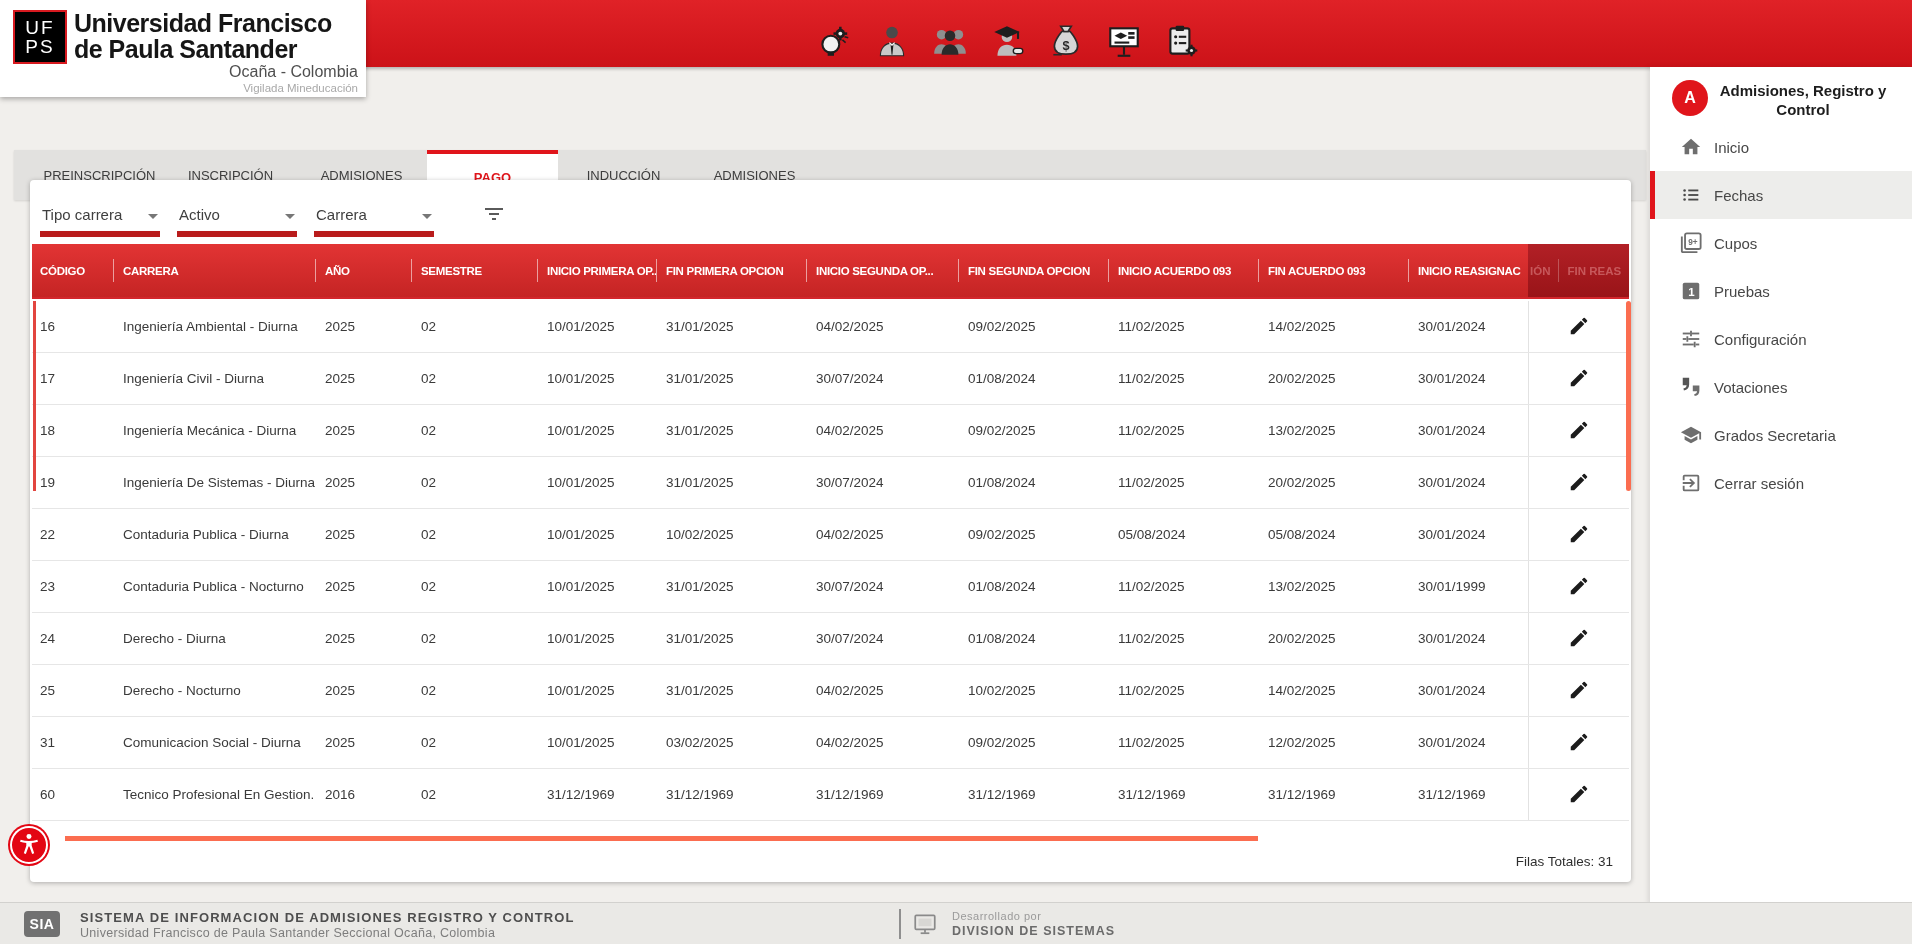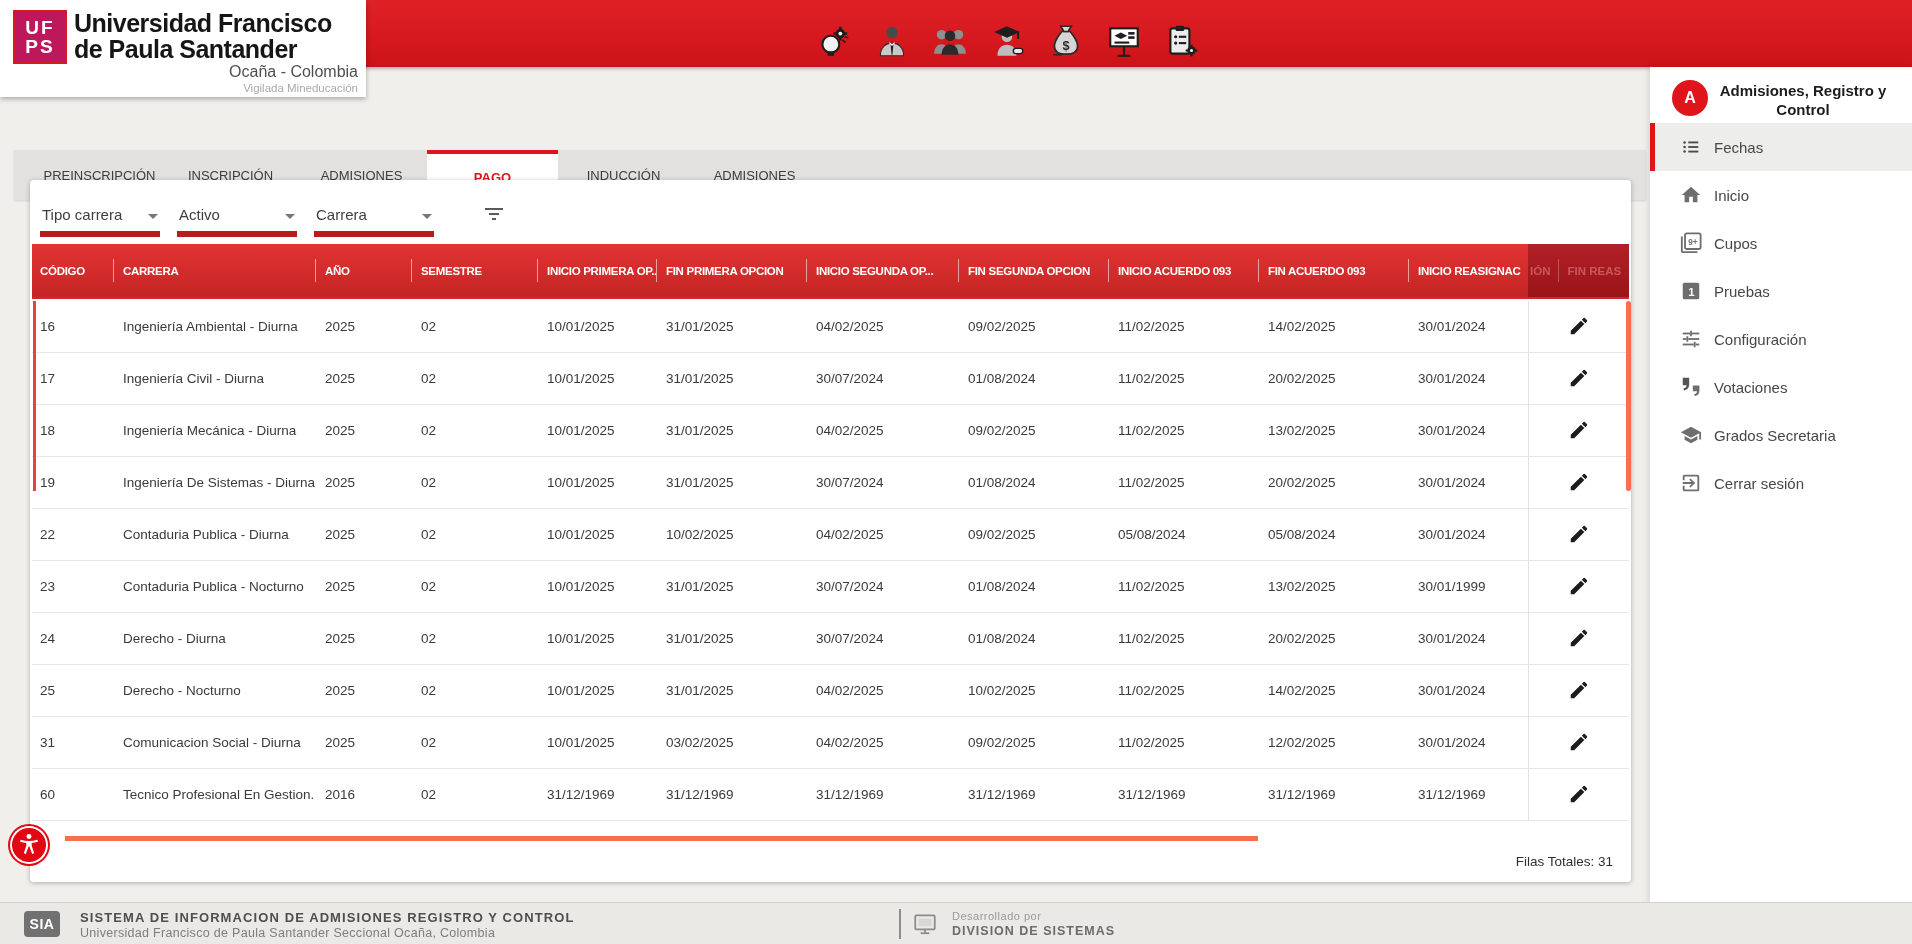--- a/index.html
+++ b/index.html
@@ -9,23 +9,23 @@
   
   .topbar { position:absolute; left:0; top:0; width:1912px; height:67px;
             background:linear-gradient(180deg,#e02227 0%,#cc1218 100%);
             box-shadow:0 2px 3px rgba(0,0,0,.25); z-index:3; }
   .topbar-icons { position:absolute; left:815px; top:22px; display:flex; gap:20px; z-index:4; }
   .tb-icon { width:38px; height:38px; cursor:pointer; }
 
   
   .logo-card { position:absolute; left:0; top:0; width:366px; height:97px; background:#fff;
                box-shadow:0 2px 5px rgba(0,0,0,.30); z-index:5; display:flex; padding:10px 8px 0 13px; }
-  .logo-mark { width:54px; height:54px; flex:none; background:#be185d; color:#fff; display:flex;
+  .logo-mark { width:54px; height:54px; flex:none; background:#000000; color:#fff; display:flex;
                flex-direction:column; align-items:center; justify-content:center;
-               font-weight:bold; font-size:19px; line-height:19px; letter-spacing:2px;
+               font-weight:normal; font-size:19px; line-height:19px; letter-spacing:2px;
                box-shadow:inset 0 0 0 2px #d7191f; }
   .logo-text { margin-left:7px; flex:1; }
   .logo-name { font-size:25px; font-weight:bold; color:#161616; line-height:26px; letter-spacing:-0.5px; white-space:nowrap; }
   .logo-sub { text-align:right; font-size:16px; color:#4f4f4f; line-height:18px; margin-top:1px; }
   .logo-tag { text-align:right; font-size:11.5px; color:#a9a9a9; line-height:14px; }
 
   
   .tabbar { position:absolute; left:14px; top:110px; width:1632px; height:50px; background:#e2e1df;
             display:flex; padding-left:20px; box-shadow:0 1px 2px rgba(0,0,0,.12); z-index:2;margin-top:40px; }
   .tab { width:131px; height:50px; display:flex; align-items:center; justify-content:center;
@@ -509,42 +509,42 @@
 
   <div class="totals">Filas Totales: 31</div>
 </div>
 
 <div class="sidebar">
   <div class="profile">
     <div class="avatar">A</div>
     <div class="profile-title">Admisiones, Registro y Control</div>
   </div>
   <div class="nav">
+    <div class="nav-item">
+      <span class="nav-icon">
+        <svg viewBox="0 0 24 24" width="22" height="22">
+            <path d="M10 20v-6h4v6h5v-8h3L12 3 2 12h3v8z" fill="#6e6e6e"></path>
+          </svg>
+      </span>
+      <span>Inicio</span>
+    </div>
     <div class="nav-item active">
       <span class="nav-icon">
         <svg viewBox="0 0 24 24" width="22" height="22">
             <g fill="#4a4a4a">
               <circle cx="5" cy="7" r="1.4"></circle>
               <circle cx="5" cy="12" r="1.4"></circle>
               <circle cx="5" cy="17" r="1.4"></circle>
               <rect x="9" y="6" width="11" height="2"></rect>
               <rect x="9" y="11" width="11" height="2"></rect>
               <rect x="9" y="16" width="11" height="2"></rect>
             </g>
           </svg>
       </span>
       <span>Fechas</span>
-    </div>
-    <div class="nav-item">
-      <span class="nav-icon">
-        <svg viewBox="0 0 24 24" width="22" height="22">
-            <path d="M10 20v-6h4v6h5v-8h3L12 3 2 12h3v8z" fill="#6e6e6e"></path>
-          </svg>
-      </span>
-      <span>Inicio</span>
     </div>
     <div class="nav-item">
       <span class="nav-icon">
         <svg viewBox="0 0 24 24" width="22" height="22">
             <path d="M3 5H1v16c0 1.1.9 2 2 2h16v-2H3V5z" fill="#6e6e6e"></path>
             <rect x="5.5" y="1.5" width="17" height="17" rx="2" fill="none" stroke="#6e6e6e" stroke-width="2"></rect>
             <text x="14" y="13.8" font-size="9" font-weight="bold" text-anchor="middle" fill="#6e6e6e">9+</text>
           </svg>
       </span>
       <span>Cupos</span>

